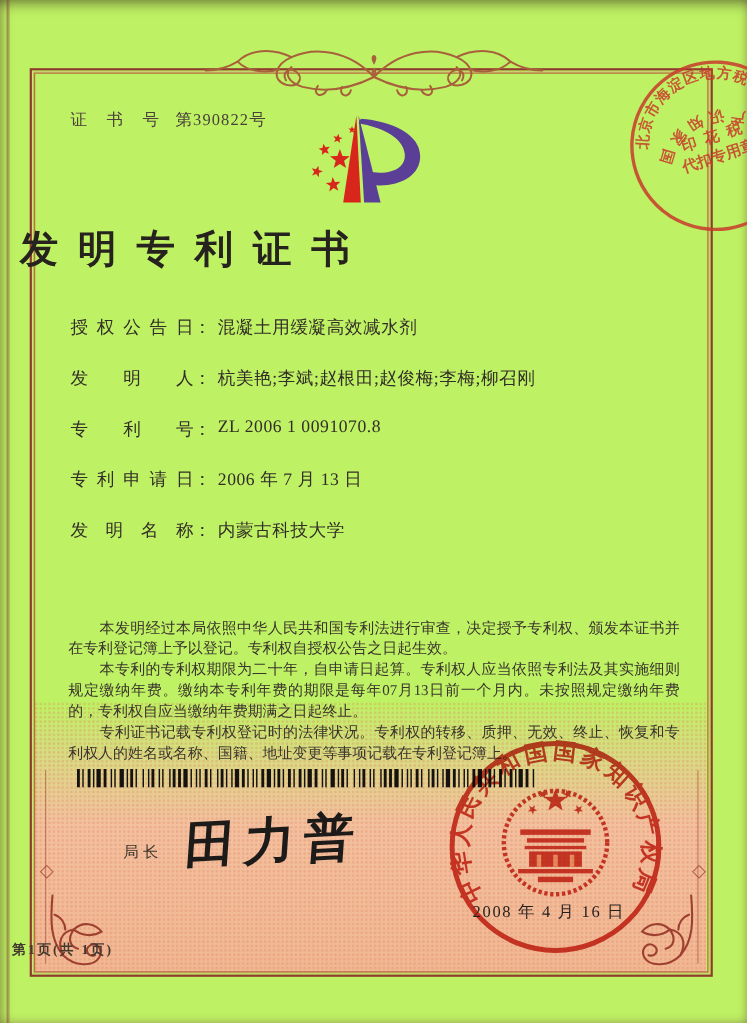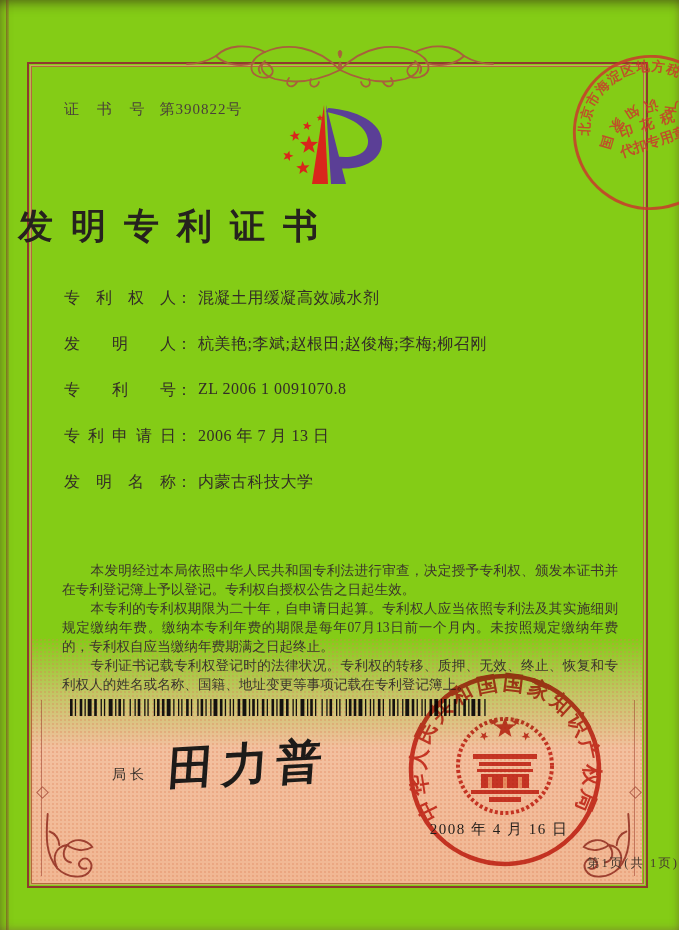--- a/index.html
+++ b/index.html
@@ -2,21 +2,21 @@
 <html><head>
 <meta charset="utf-8">
 <style>
   html,body{margin:0;padding:0;}
   body{
     width:679px;height:930px;background:#d8d5cf;
     font-family:"Liberation Serif","DejaVu Serif",serif;
     position:relative;overflow:hidden;
   }
   .page{
-    position:absolute;inset:0;background:#84cc16;overflow:hidden;
+    position:absolute;inset:0;background:#bef264;overflow:hidden;
     box-shadow:inset 0 10px 12px -7px rgba(45,28,22,.55),
                inset 10px 0 12px -9px rgba(90,55,45,.45),
                inset -7px 0 9px -7px rgba(120,90,70,.35),
                inset 0 -7px 9px -6px rgba(120,90,70,.40);
   }
   .spine-line{position:absolute;left:6px;top:0;bottom:0;width:3px;
     background:linear-gradient(90deg,rgba(120,50,42,.55),rgba(150,80,65,.25));}
   
   .frame{position:absolute;left:27px;top:62px;width:617px;height:822px;
     border:2px solid #8f3a2e;}
@@ -55,22 +55,22 @@
   .bodytext{position:absolute;left:62px;top:549px;width:556px;
     font-size:13.6px;line-height:19px;color:#3b342d;text-align:justify;margin-top:12px;}
   .bodytext p{margin:0;text-indent:2.1em;}
   .barcode{position:absolute;left:70px;top:699px;}
   .director{position:absolute;left:112px;top:766px;font-size:14px;letter-spacing:4px;color:#3a332c;}
   .signature{position:absolute;left:168px;top:734px;font-size:46px;font-weight:700;
     color:#1d1b19;transform:rotate(-3deg) skewX(-7deg);letter-spacing:8px;white-space:nowrap;}
   .seal{position:absolute;left:405px;top:670px;mix-blend-mode:multiply;opacity:.92;}
   .issue-date{position:absolute;left:408px;top:820px;width:182px;text-align:center;
     font-size:15px;color:#231f1c;letter-spacing:1.5px;z-index:5;}
-  .footer{position:absolute;left:11px;right:0;top:855px;text-align:right;
-    font-size:12.5px;color:#44392f;letter-spacing:2px;}
+  .footer{position:absolute;left:11px;right:0;top:855px;text-align:left;
+    font-size:12.5px;color:#44392f;letter-spacing:2px;font-weight:bold;}
 </style>
 </head>
 <body>
 
 <div class="page">
 
   <div class="spine-line"></div>
 
   <div class="band"></div>
   <div class="band-line l"></div>
@@ -147,21 +147,21 @@
       </text>
       <text x="90" y="86" text-anchor="middle" font-size="13.5" letter-spacing="2" font-weight="600">印 花 税</text>
       <text x="90" y="104" text-anchor="middle" font-size="13.5" font-weight="600">代扣专用章</text>
     </g>
   </svg>
 
   <div class="title">发明专利证书</div>
 
   <div class="fields">
     <div class="frow">
-      <span class="flabel">专利权人</span><span class="fcolon">：</span><span class="fvalue">混凝土用缓凝高效减水剂</span>
+      <span class="flabel">授权公告日</span><span class="fcolon">：</span><span class="fvalue">混凝土用缓凝高效减水剂</span>
     </div>
     <div class="frow">
       <span class="flabel">发明人</span><span class="fcolon">：</span><span class="fvalue">杭美艳;李斌;赵根田;赵俊梅;李梅;柳召刚</span>
     </div>
     <div class="frow">
       <span class="flabel">专利号</span><span class="fcolon">：</span><span class="fvalue">ZL 2006 1 0091070.8</span>
     </div>
     <div class="frow">
       <span class="flabel">专利申请日</span><span class="fcolon">：</span><span class="fvalue">2006 年 7 月 13 日</span>
     </div>

